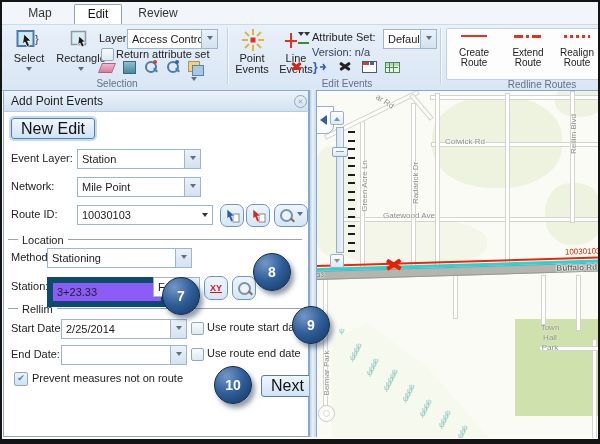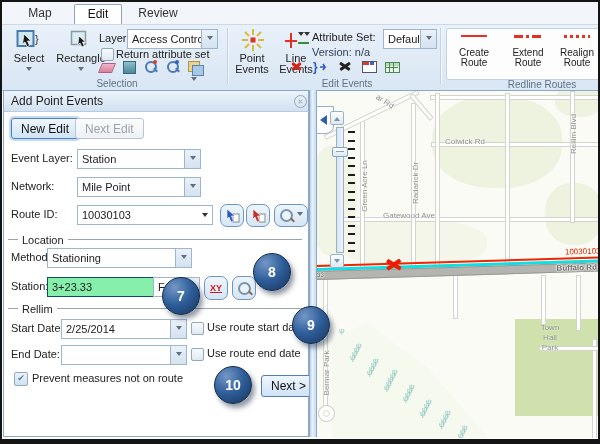--- a/index.html
+++ b/index.html
@@ -33,32 +33,32 @@
                border:1px solid #c2d2e2;border-radius:2px;}
   .redline-item{position:absolute;text-align:center;font-size:10px;color:#222;line-height:10px;}
 
   
   .panel{position:absolute;left:3px;top:90px;width:306px;height:347px;background:#fff;border:1px solid #8aa8c8;box-sizing:border-box;}
   .panel-hdr{position:absolute;left:3px;top:90px;width:306px;height:22px;box-sizing:border-box;
              background:linear-gradient(#ecf3fb,#d2e2f2);border:1px solid #8aa8c8;border-bottom:1px solid #b7cce0;
              font-size:12px;color:#1c1c1c;line-height:21px;padding-left:7px;}
   .closeic{position:absolute;width:11px;height:11px;border:1px solid #97a5b3;border-radius:50%;
            color:#97a5b3;font-size:7px;line-height:11px;text-align:center;}
-  .btn{position:absolute;height:21px;border-radius:3px;font-size:12px;color:#111;
+  .btn{position:absolute;height:21px;border-radius:3px;font-size:16px;color:#111;
        background:linear-gradient(#f0f6fd,#cfe3f6);border:1px solid #4f7fb5;
        display:flex;align-items:center;justify-content:center;padding:8px 9px;box-sizing:border-box;}
   .btn.focus{box-shadow:0 0 0 2px rgba(130,175,220,.45);}
   .btn.disabled{background:linear-gradient(#fbfcfd,#eef1f5);border-color:#b9c6d2;color:#99a3ad;}
   .flabel{position:absolute;font-size:11px;color:#222;white-space:nowrap;}
   .legend{position:absolute;display:flex;align-items:center;height:11px;}
   .legend .ln{height:0;border-top:1px solid #9aa4ae;}
   .legend .tx{font-size:11px;color:#222;padding:0 4px;white-space:nowrap;}
   .sqbtn{position:absolute;width:22px;height:21px;border:1px solid #6f96bd;border-radius:7px;
          background:linear-gradient(#eef5fc,#d6e6f5);display:flex;align-items:center;justify-content:center;}
-  .textbox{position:absolute;height:18px;background:#86efac;border:1px solid #0c4a6e;font-size:11px;color:#222;
+  .textbox{position:absolute;height:18px;background:#8b5cf6;border:6px solid #0c4a6e;font-size:11px;color:#222;
            line-height:18px;padding:0 4px;white-space:nowrap;}
 
   
   .callout{position:absolute;width:36px;height:36px;border-radius:50%;z-index:50;
            background:radial-gradient(circle at 32% 26%,#7397c6,#2e5d99 48%,#16345a 100%);
            border:1px solid #102a47;box-shadow:3px 4px 5px rgba(40,55,80,.5);
            color:#fff;font-size:14px;font-weight:bold;display:flex;align-items:center;justify-content:center;}
 
   
   .map{position:absolute;left:317px;top:90px;width:281px;height:347px;background:#fbfbf5;overflow:hidden;
@@ -231,23 +231,20 @@
   </div>
 
   <div class="panel"></div>
   <div class="panel-hdr">
     <span>Add Point Events</span>
   </div>
   <span class="closeic" style="left:294px;top:95px;">✕</span>
 
   <div class="btn focus" style="left:11px;top:118px;">
       <span>New Edit</span>
-    </div>
-  <div class="btn disabled" style="left:75px;top:118px;">
-      <span>Next Edit</span>
     </div>
 
   <span class="flabel" style="left:11px;top:152px;">Event Layer:</span>
   <div class="dd" style="left:77px;top:149px;width:122px;">
     <span class="val">Station</span>
     <span class="cell">
         <span class="tri-down"></span>
       </span>
   </div>
 

